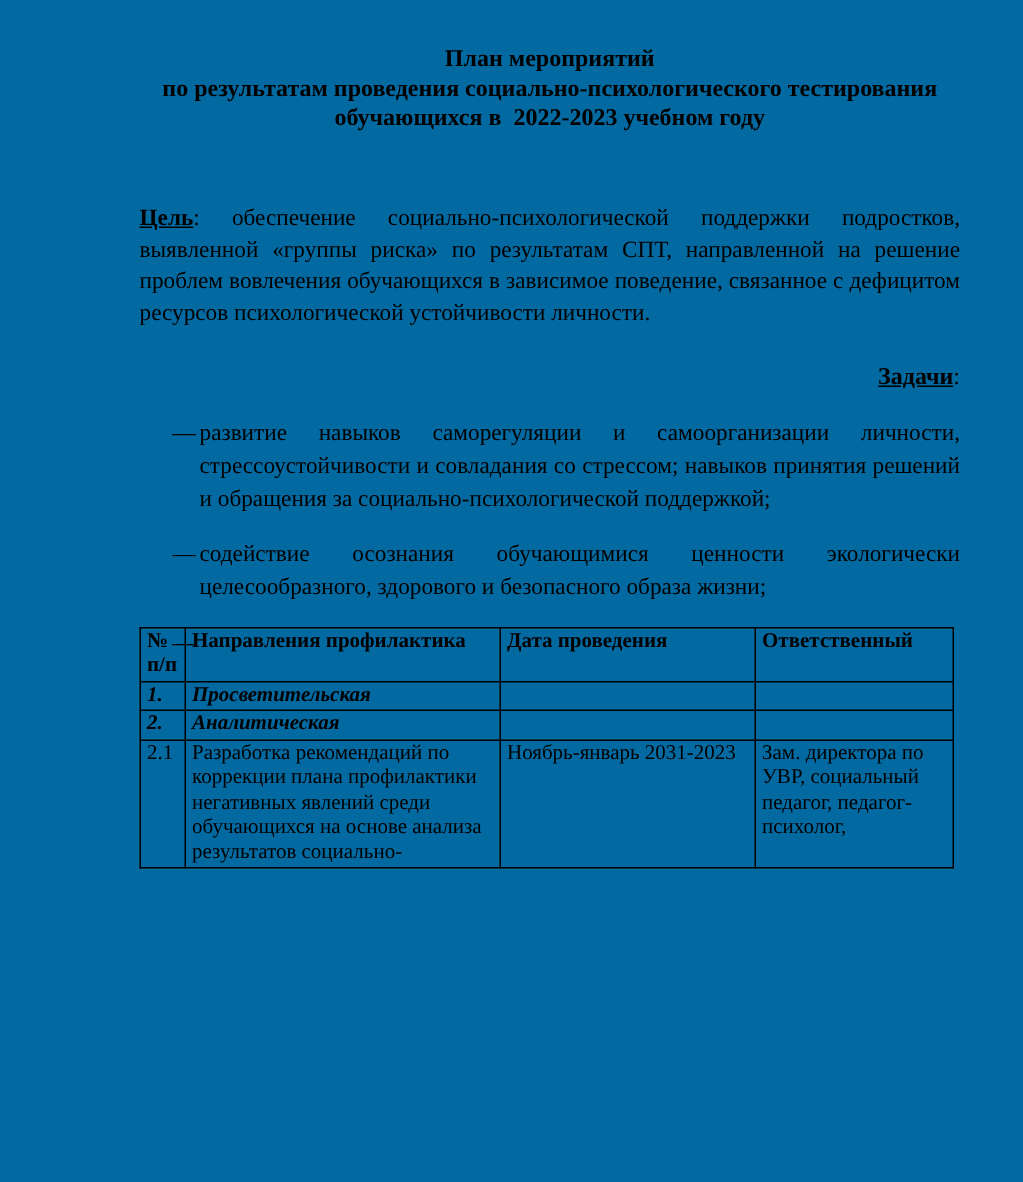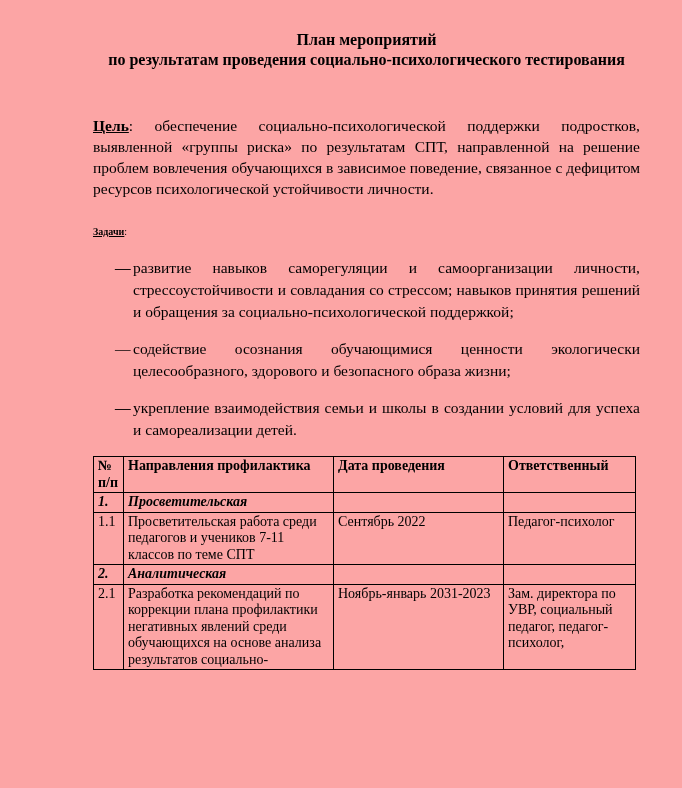--- a/index.html
+++ b/index.html
@@ -1,21 +1,21 @@
 <!DOCTYPE html>
 <html><head>
 <meta charset="utf-8">
 <style>
   html, body { margin: 0; padding: 0; background: #ffffff; }
   .page {
     position: relative;
     width: 682px;
     height: 788px;
     box-sizing: border-box;
-    background: #fca5a5;
+    background: #0369a1;
     color: #000000;
     font-family: "Liberation Serif", "DejaVu Serif", serif;
     padding: 30px 42px 0 93px;
     overflow: hidden;
   }
   .doc-title {
     text-align: center;
     font-weight: bold;
     font-size: 16px;
     line-height: 19.5px;
@@ -25,23 +25,23 @@
     line-height: 21px;
     text-align: justify;
   }
   .goal-para { margin-top: 46px; }
   .inline-label {
     font-weight: bold;
     text-decoration: underline;
   }
   .tasks-heading {
     margin-top: 22px;
-    font-size: 10px;
+    font-size: 16px;
     line-height: 21px;
-    text-align: left;
+    text-align: right;
   }
   .task-list { margin-top: 9px; }
   .task-item {
     position: relative;
     padding-left: 40px;
     font-size: 15.5px;
     line-height: 22px;
     text-align: justify;
     margin-bottom: 15px;
   }
@@ -76,20 +76,21 @@
   }
 </style>
 </head>
 <body>
 
 <div class="page">
 
   <div class="doc-title">
     <div>План мероприятий</div>
     <div>по результатам проведения социально-психологического тестирования</div>
+    <div>обучающихся в&nbsp; 2022-2023 учебном году</div>
   </div>
 
   <p class="para goal-para"><span class="inline-label">Цель</span><span>:</span><span> обеспечение социально-психологической поддержки подростков, выявленной «группы риска» по результатам СПТ, направленной на решение проблем вовлечения обучающихся в зависимое поведение, связанное с дефицитом ресурсов психологической устойчивости личности.</span></p>
 
   <p class="tasks-heading"><span class="inline-label">Задачи</span><span>:</span></p>
 
   <div class="task-list">
     <div class="task-item">
       <span class="dash">—</span>
     </div>
@@ -99,21 +100,20 @@
     </div>
     <div class="task-item">
       <span class="dash">—</span>
       <span>содействие осознания обучающимися ценности экологически целесообразного, здорового и безопасного образа жизни;</span>
     </div>
     <div class="task-item">
       <span class="dash">—</span>
     </div>
     <div class="task-item">
       <span class="dash">—</span>
-      <span>укрепление взаимодействия семьи и школы в создании условий для успеха и самореализации детей.</span>
     </div>
   </div>
 
   <table class="plan-table">
     <colgroup>
       <col style="width:30px">
       <col style="width:210px">
       <col style="width:170px">
       <col style="width:132px">
     </colgroup>
@@ -124,26 +124,20 @@
       <th>Направления профилактика</th>
       <th>Дата проведения</th>
       <th>Ответственный</th>
     </tr>
     <tr class="section-row">
       <td>1.</td>
       <td>Просветительская</td>
       <td></td>
       <td></td>
     </tr>
-    <tr>
-      <td>1.1</td>
-      <td>Просветительская работа среди педагогов и учеников 7-11 классов по теме СПТ</td>
-      <td>Сентябрь 2022</td>
-      <td>Педагог-психолог</td>
-    </tr>
     <tr class="section-row">
       <td>2.</td>
       <td>Аналитическая</td>
       <td></td>
       <td></td>
     </tr>
     <tr>
       <td>2.1</td>
       <td>Разработка рекомендаций по коррекции плана профилактики негативных явлений среди обучающихся на основе анализа результатов социально-</td>
       <td>Ноябрь-январь 2031-2023</td>

